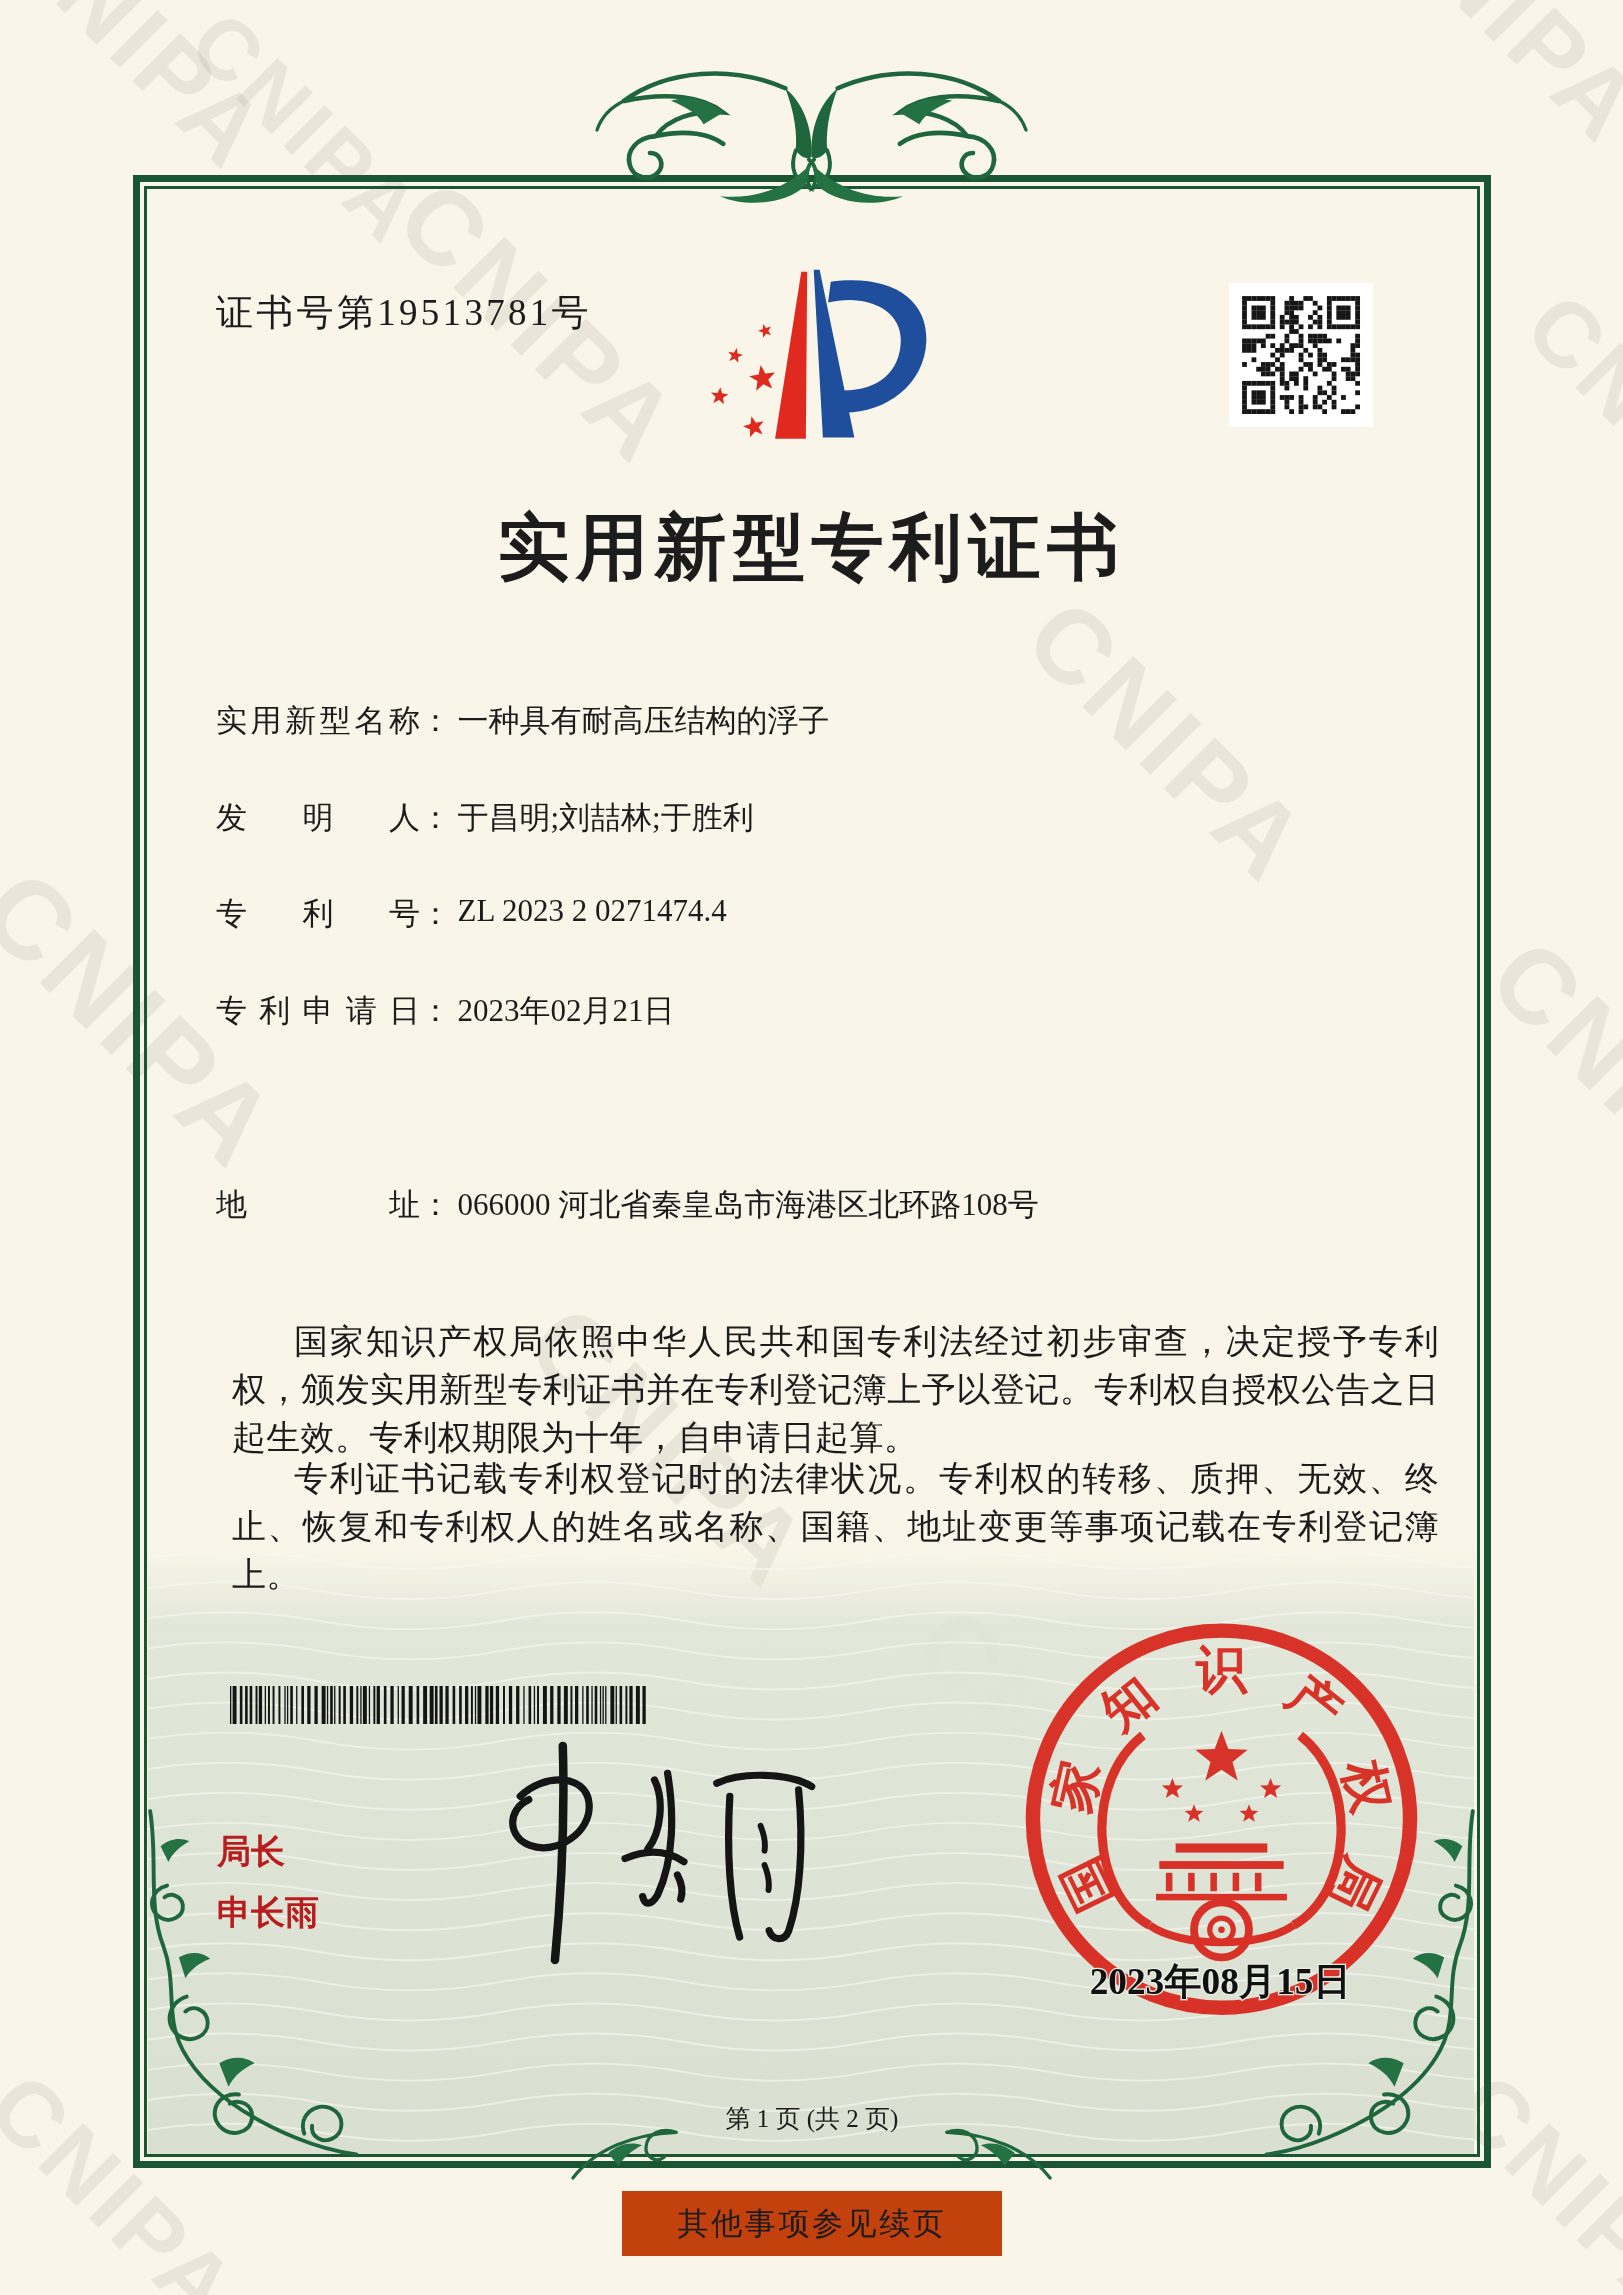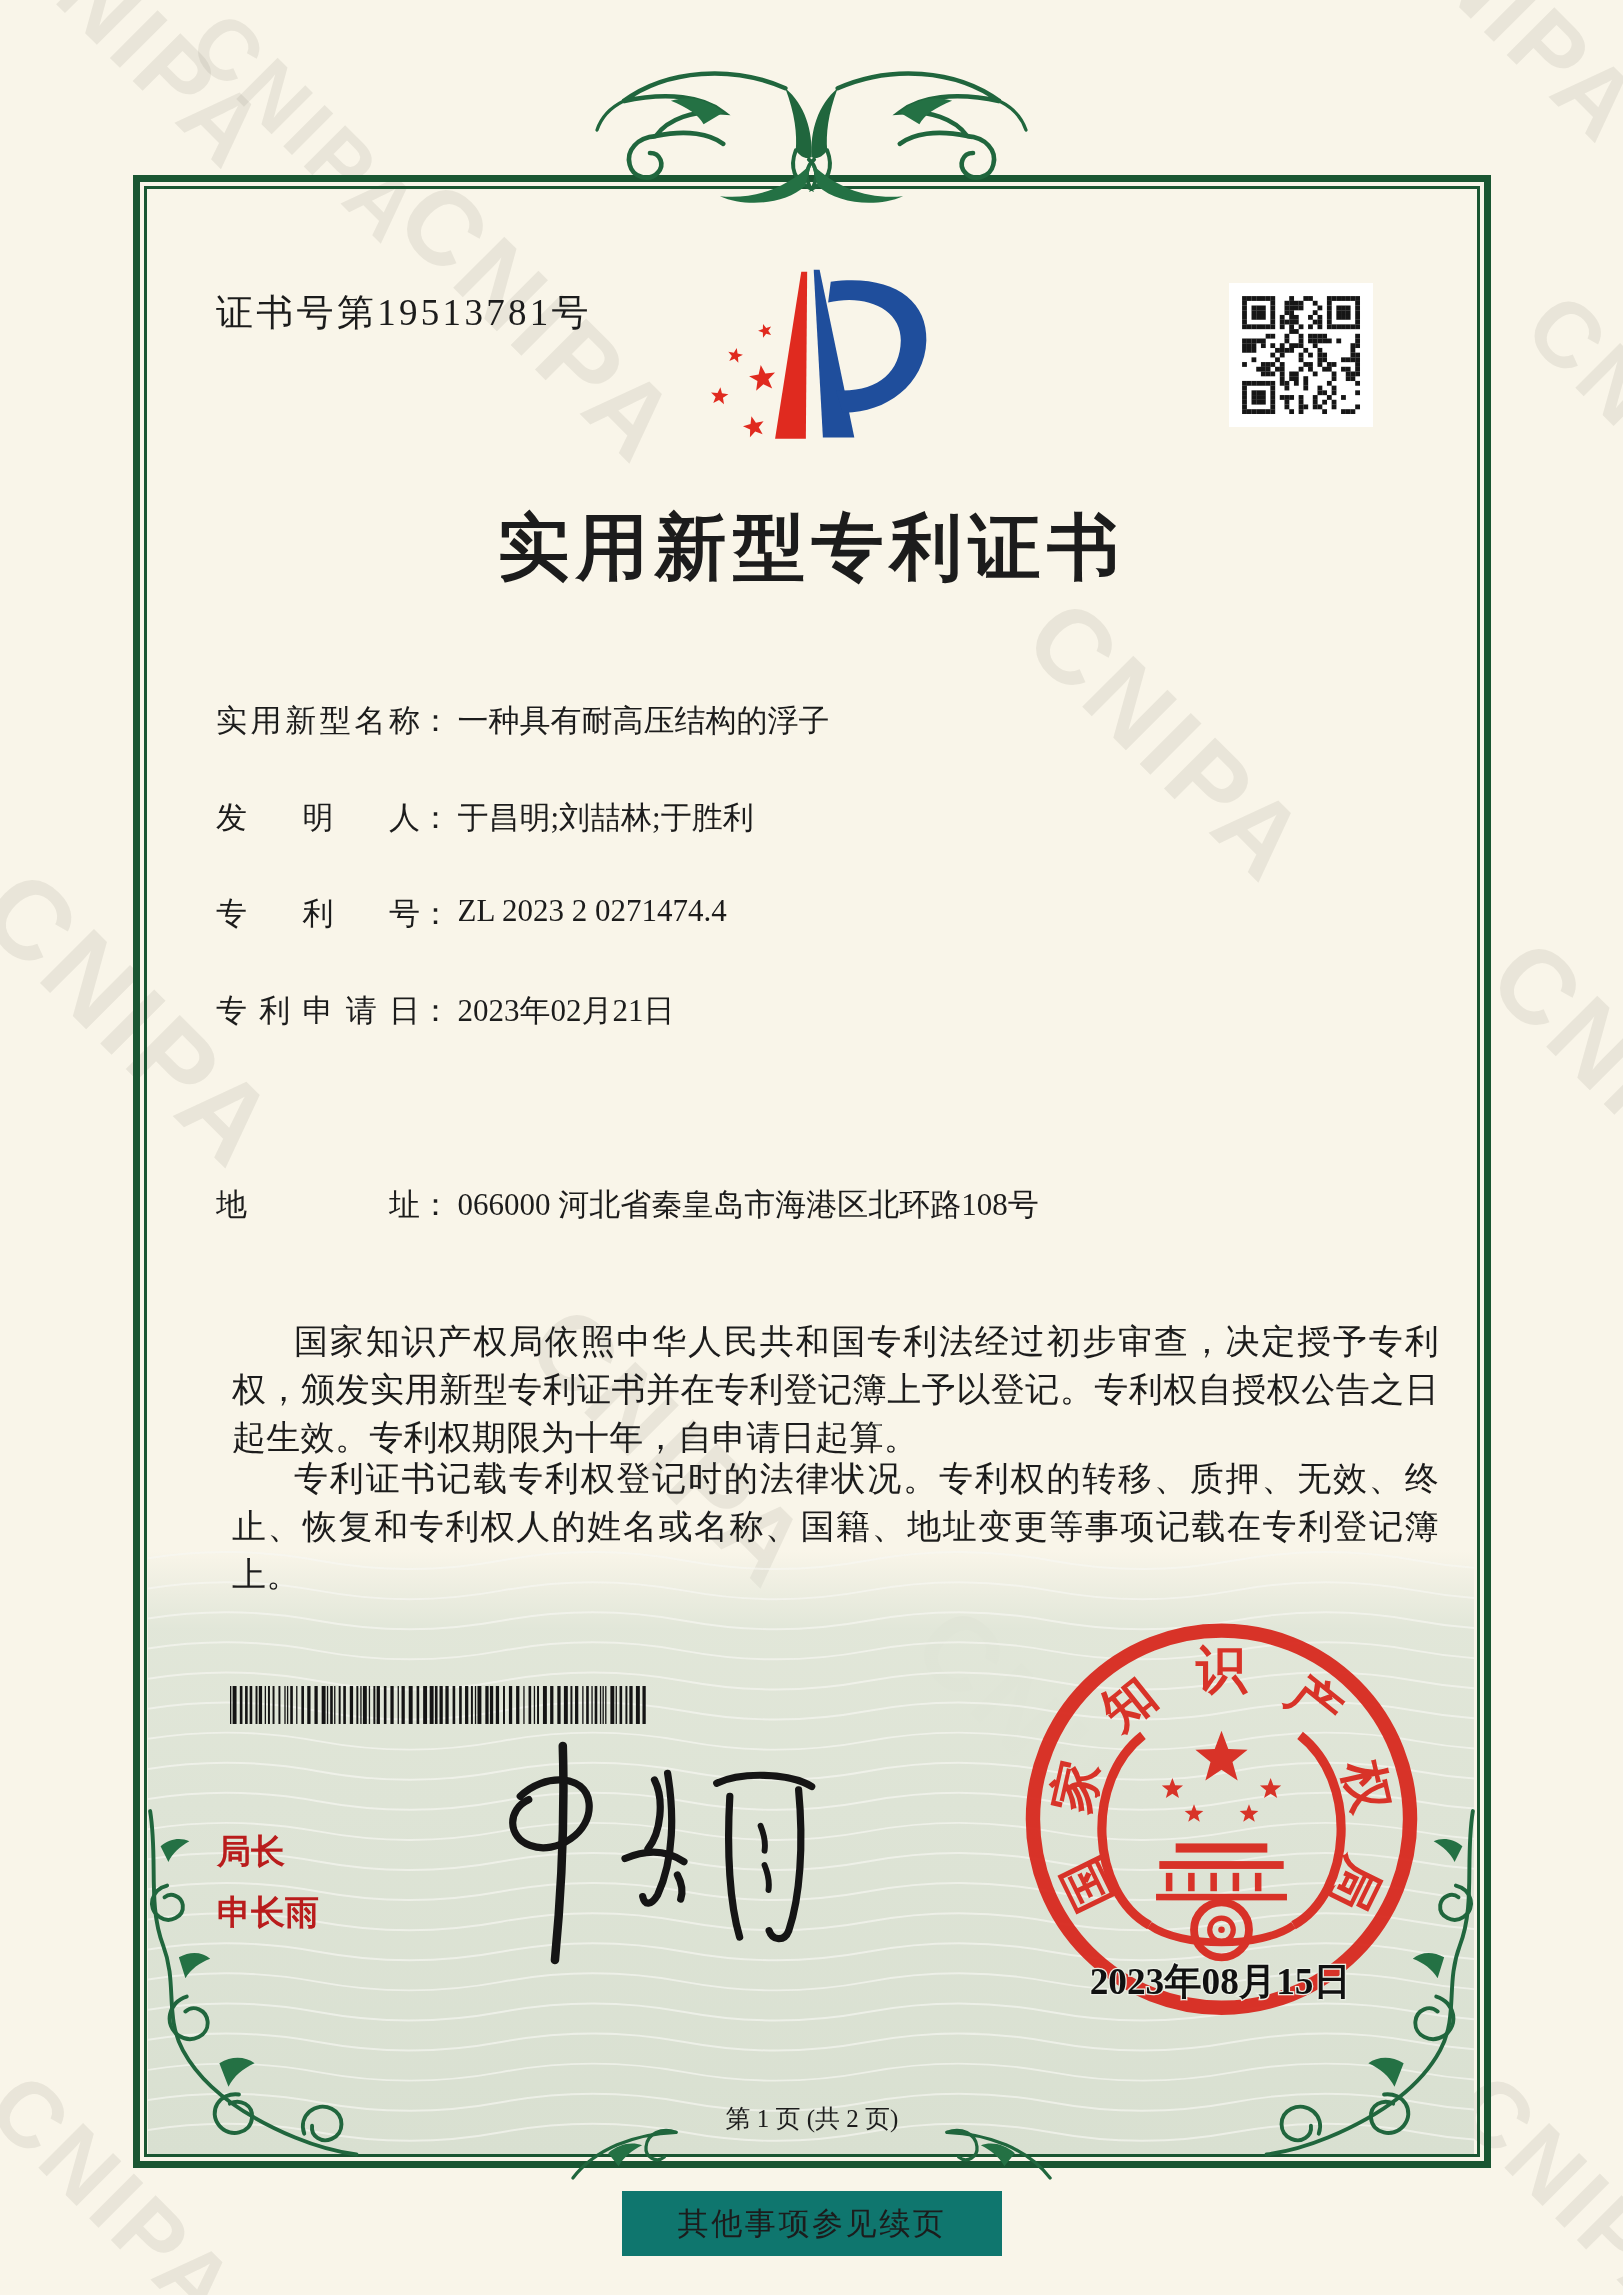--- a/index.html
+++ b/index.html
@@ -44,21 +44,21 @@
   .barcode{position:absolute;left:230px;top:1686px;}
 
   .signer{position:absolute;left:217px;font-family:"Liberation Sans","DejaVu Sans",sans-serif;
           font-weight:700;font-size:34px;color:#b91c1c;}
   .signature{position:absolute;left:458px;top:1734px;}
 
   .seal{position:absolute;left:1012px;top:1611px;}
 
   .page-ind{position:absolute;left:133px;top:2102px;width:1358px;text-align:center;font-size:25px;}
 
-  .note-box{position:absolute;left:622px;top:2191px;width:380px;height:65px;background:#0f766e;
+  .note-box{position:absolute;left:622px;top:2191px;width:380px;height:65px;background:#c2410c;
             display:flex;align-items:center;justify-content:center;}
   .note-box span{font-size:31px;letter-spacing:2.6px;}
 </style>
 </head>
 <body>
 
 <div class="page">
 
   <span class="wm" style="left:-26px;top:-19.6px;font-size:98px">CNIPA</span>
   <span class="wm" style="left:164px;top:79px;font-size:85px">CNIPA</span>

